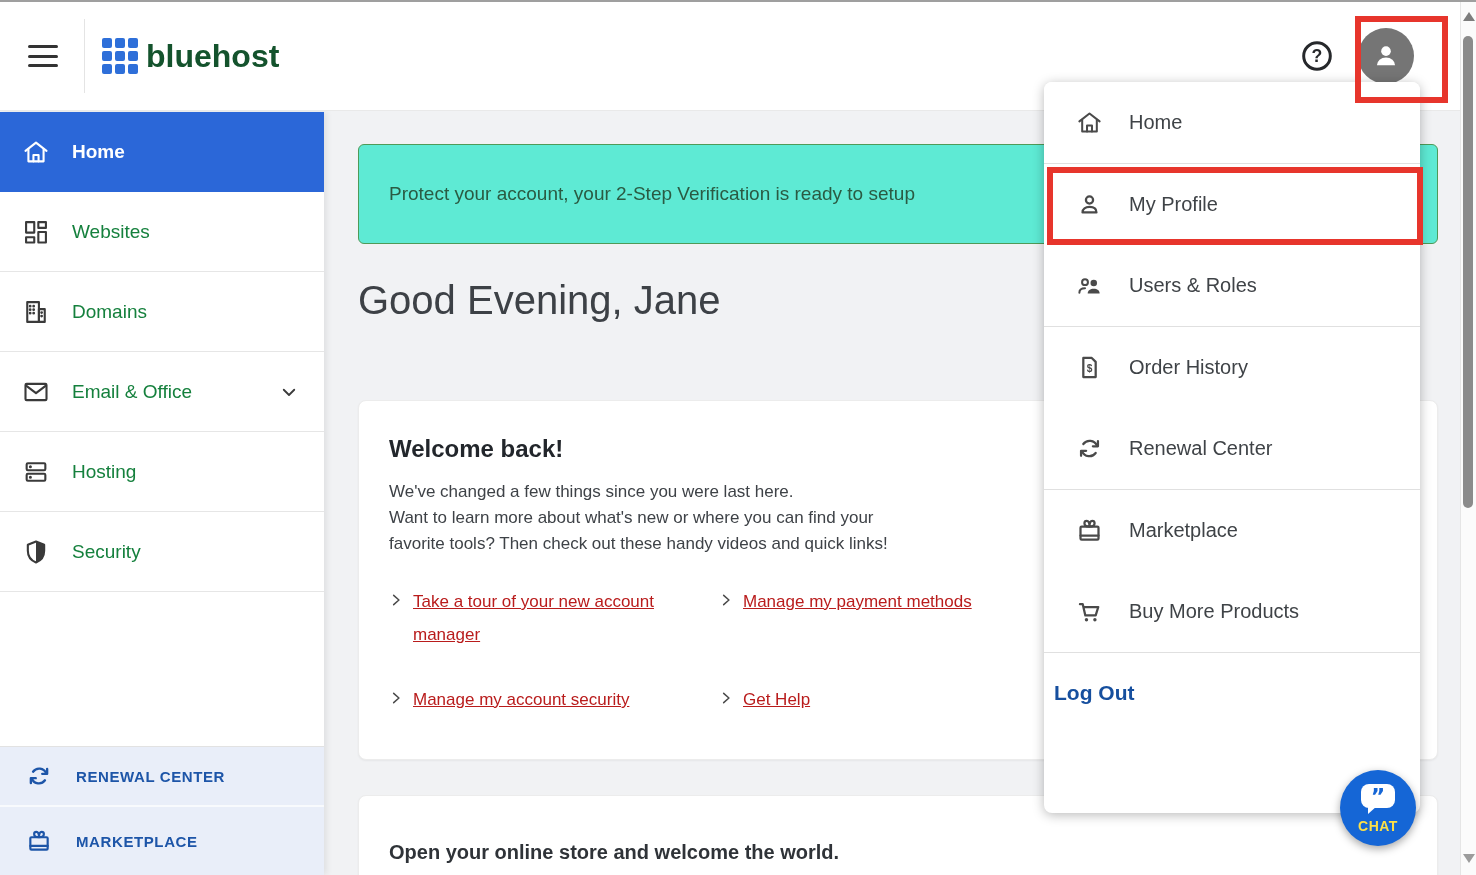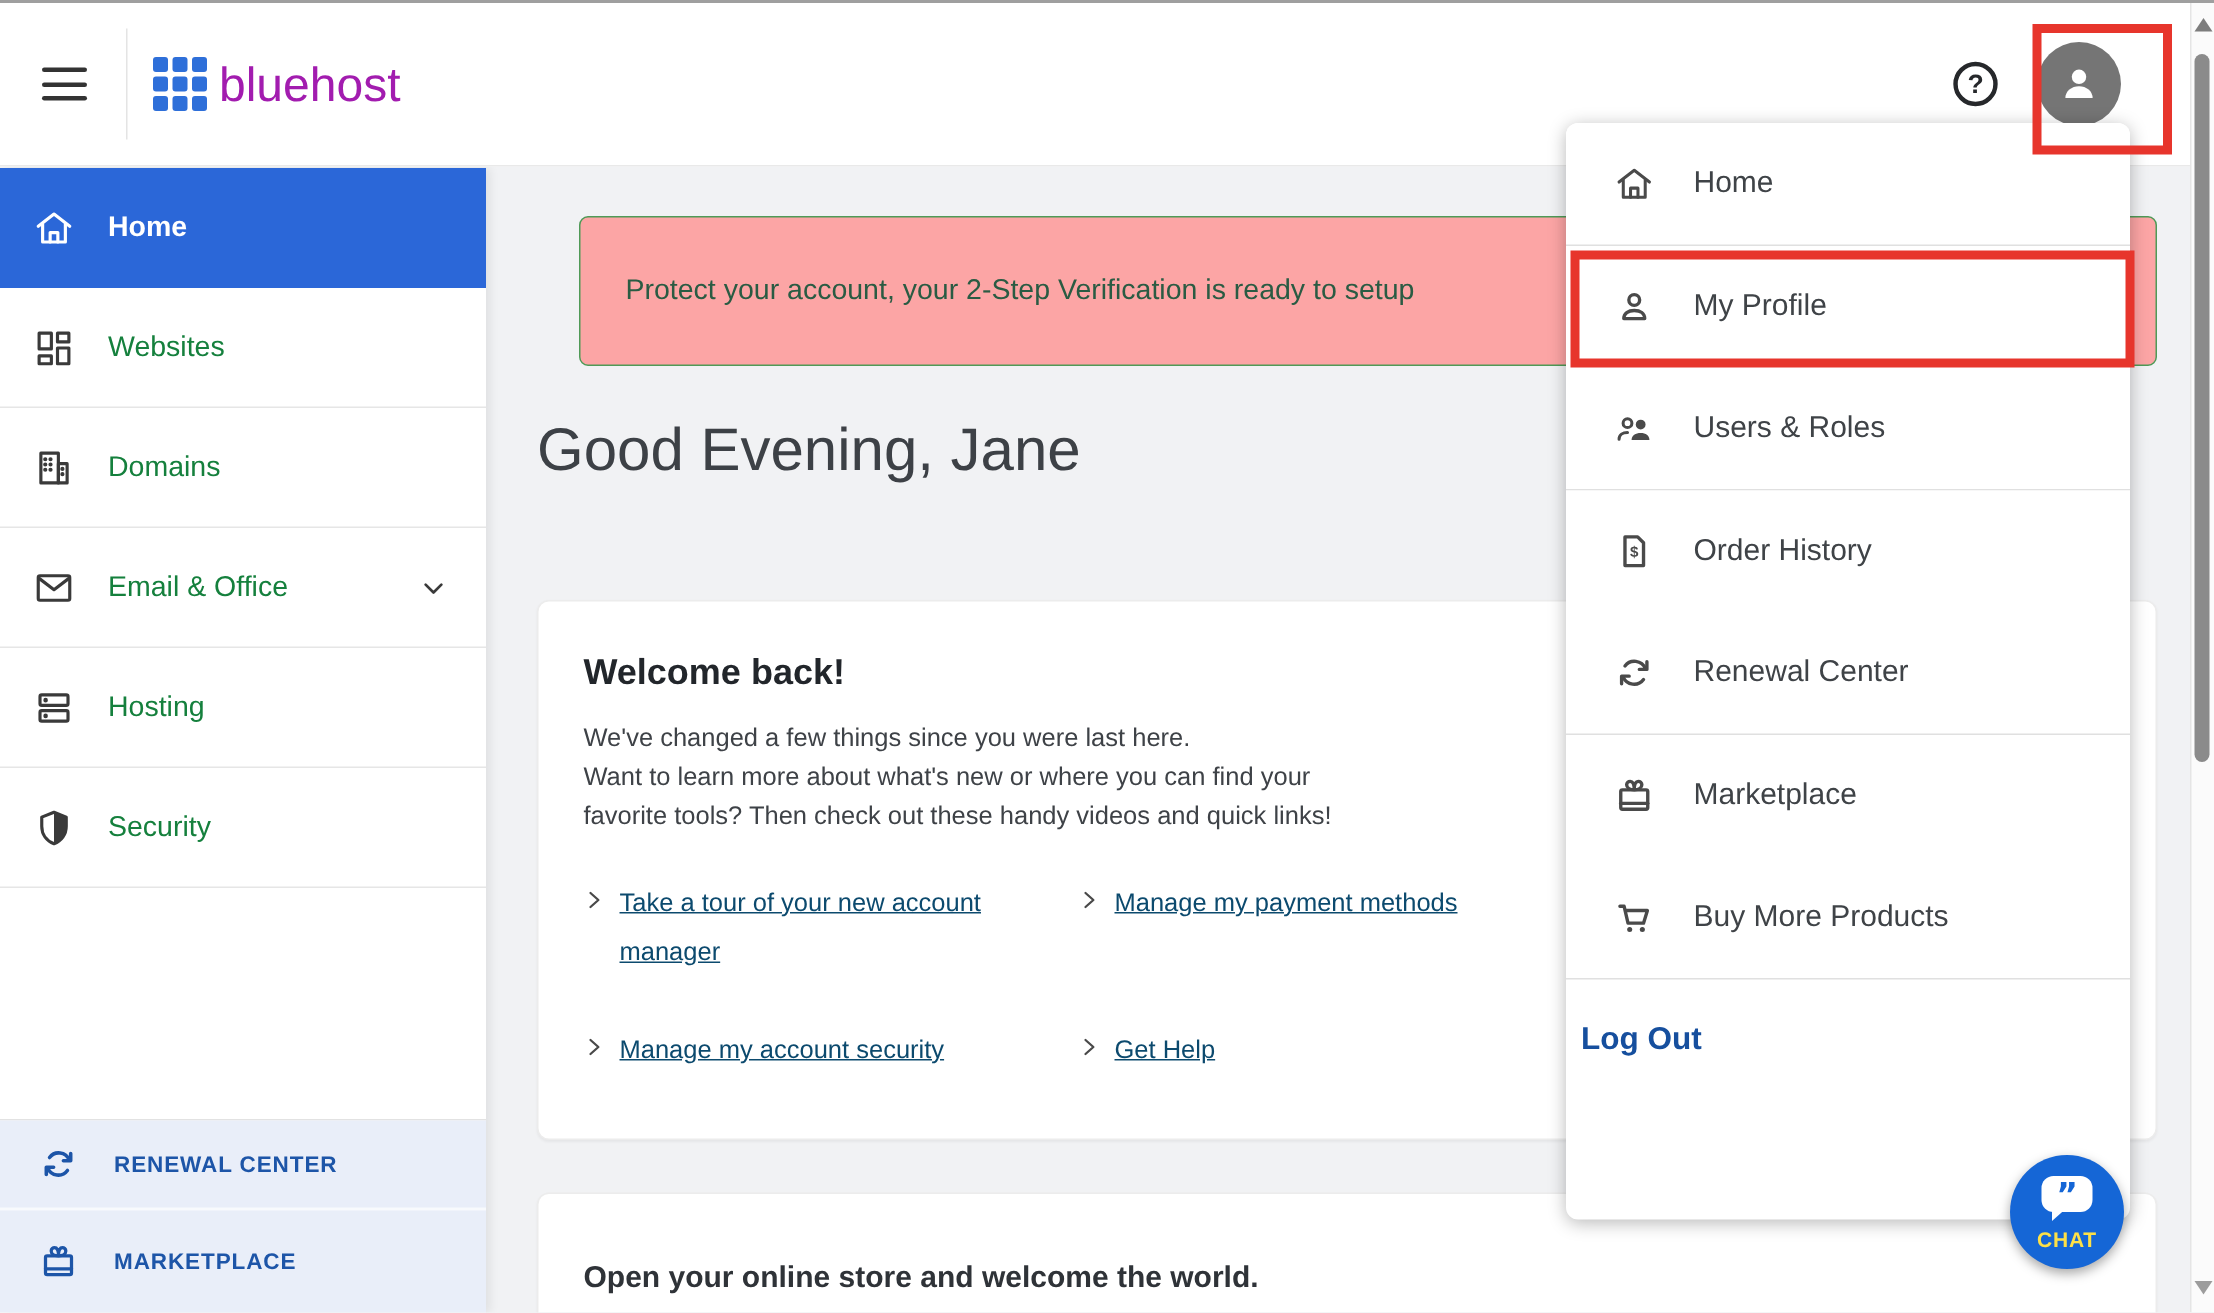--- a/index.html
+++ b/index.html
@@ -21,21 +21,21 @@
     position:absolute; left:0; top:2px; width:1460px; height:109px;
     background:#fff; border-bottom:1px solid #e9e9e9;
     display:flex; align-items:center; z-index:10;
   }
   .hamburger { margin-left:28px; width:30px; height:22px; display:flex; flex-direction:column; justify-content:space-between; cursor:pointer; }
   .hamburger span { display:block; height:3px; background:#333; border-radius:2px; }
   .header-divider { width:1px; height:74px; background:#e4e4e4; margin-left:26px; }
   .logo { display:flex; align-items:center; margin-left:17px; gap:8px; }
   .logo-grid { display:grid; grid-template-columns:repeat(3,10px); grid-template-rows:repeat(3,10px); gap:3px; }
   .logo-grid i { background:#2e6fd9; border-radius:2px; }
-  .logo-word { font-size:32px; color:#a21caf; letter-spacing:0; font-weight:400; }
+  .logo-word { font-size:32px; color:#14532d; letter-spacing:0; font-weight:700; }
   .header-right { margin-left:auto; display:flex; align-items:center; gap:24px; margin-right:46px; }
   .help-btn { width:34px; height:34px; color:#26282b; cursor:pointer; }
   .avatar-btn { width:56px; height:56px; border-radius:50%; background:#757575; display:flex; align-items:center; justify-content:center; cursor:pointer; }
 
   
   .sidebar {
     position:absolute; left:0; top:112px; bottom:0; width:324px;
     background:#fff; box-shadow:3px 0 6px rgba(0,0,0,.07); z-index:5;
   }
   .side-item {
@@ -52,32 +52,32 @@
     background:#e9eef9; display:flex; align-items:center; padding-left:26px; gap:24px;
     color:#1d55a8; font-size:15px; font-weight:700; letter-spacing:.6px; cursor:pointer;
   }
   .side-foot-item .ic { width:26px; height:26px; color:#1d55a8; flex:0 0 26px; }
   .side-foot-item.rc { height:60px; border-bottom:2px solid #f8fafd; }
   .side-foot-item.mp { height:68px; }
 
   
   .main { position:absolute; left:324px; top:112px; right:16px; bottom:0; background:#f1f2f4; padding:0 22px 0 34px; overflow:hidden; }
   .banner {
-    margin-top:32px; height:100px; background:#fca5a5; border:1px solid #4f9a57; border-radius:6px;
-    display:flex; align-items:center; padding:0 30px; color:#2a5b43; font-size:19px;margin-left:28px;
+    margin-top:32px; height:100px; background:#5eead4; border:1px solid #4f9a57; border-radius:6px;
+    display:flex; align-items:center; padding:0 30px; color:#2a5b43; font-size:19px;
   }
   .greeting { margin-top:34px; font-size:40px; font-weight:400; color:#3d4146; }
   .card { background:#fff; border:1px solid #ececec; border-radius:8px; box-shadow:0 1px 2px rgba(0,0,0,.05); }
   .welcome-card { margin-top:77px; min-height:360px; padding:34px 30px 30px 30px; }
   .welcome-title { font-size:24px; font-weight:700; color:#22262b; margin-bottom:16px; }
   .welcome-body div { font-size:17px; line-height:26px; color:#3e4247; }
   .links { display:grid; grid-template-columns:330px 1fr; row-gap:32px; margin-top:28px; }
   .link-item { display:flex; align-items:flex-start; gap:10px; cursor:pointer; }
   .link-item .chev { width:14px; height:20px; color:#4a4a4a; margin-top:5px; flex:0 0 14px; }
-  .link-text { font-size:17px; line-height:33px; color:#0c4a6e; text-decoration:underline; }
+  .link-text { font-size:17px; line-height:33px; color:#b91c1c; text-decoration:underline; }
   .link-narrow .link-text { display:inline-block; max-width:292px; }
   .store-card { margin-top:35px; height:120px; padding:45px 30px 0 30px; }
   .store-title { font-size:20px; font-weight:700; color:#2f3338; }
 
   
   .menu {
     position:absolute; left:1044px; top:82px; width:376px; height:731px;
     background:#fff; border-radius:8px; box-shadow:0 2px 12px rgba(0,0,0,.28);
     z-index:50; overflow:hidden;
   }

